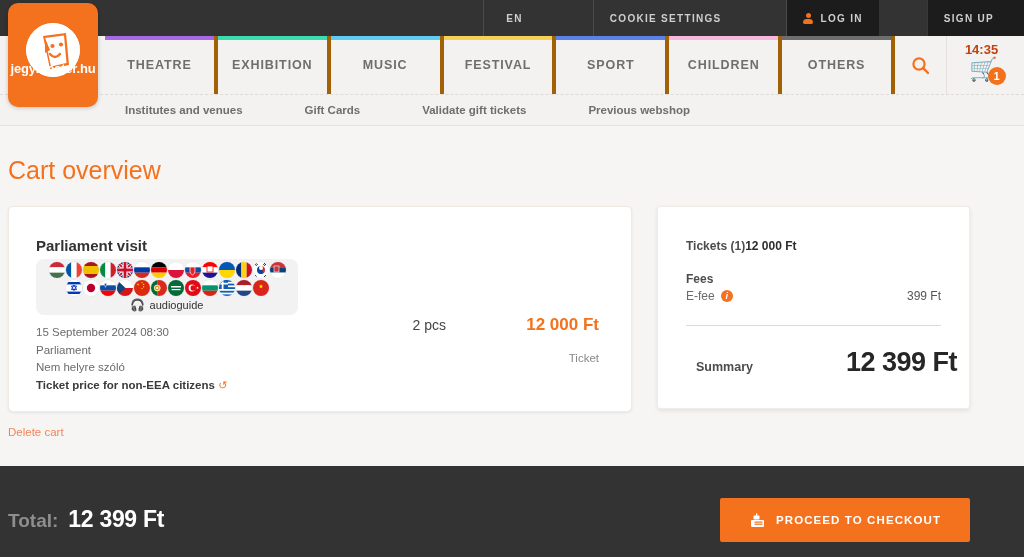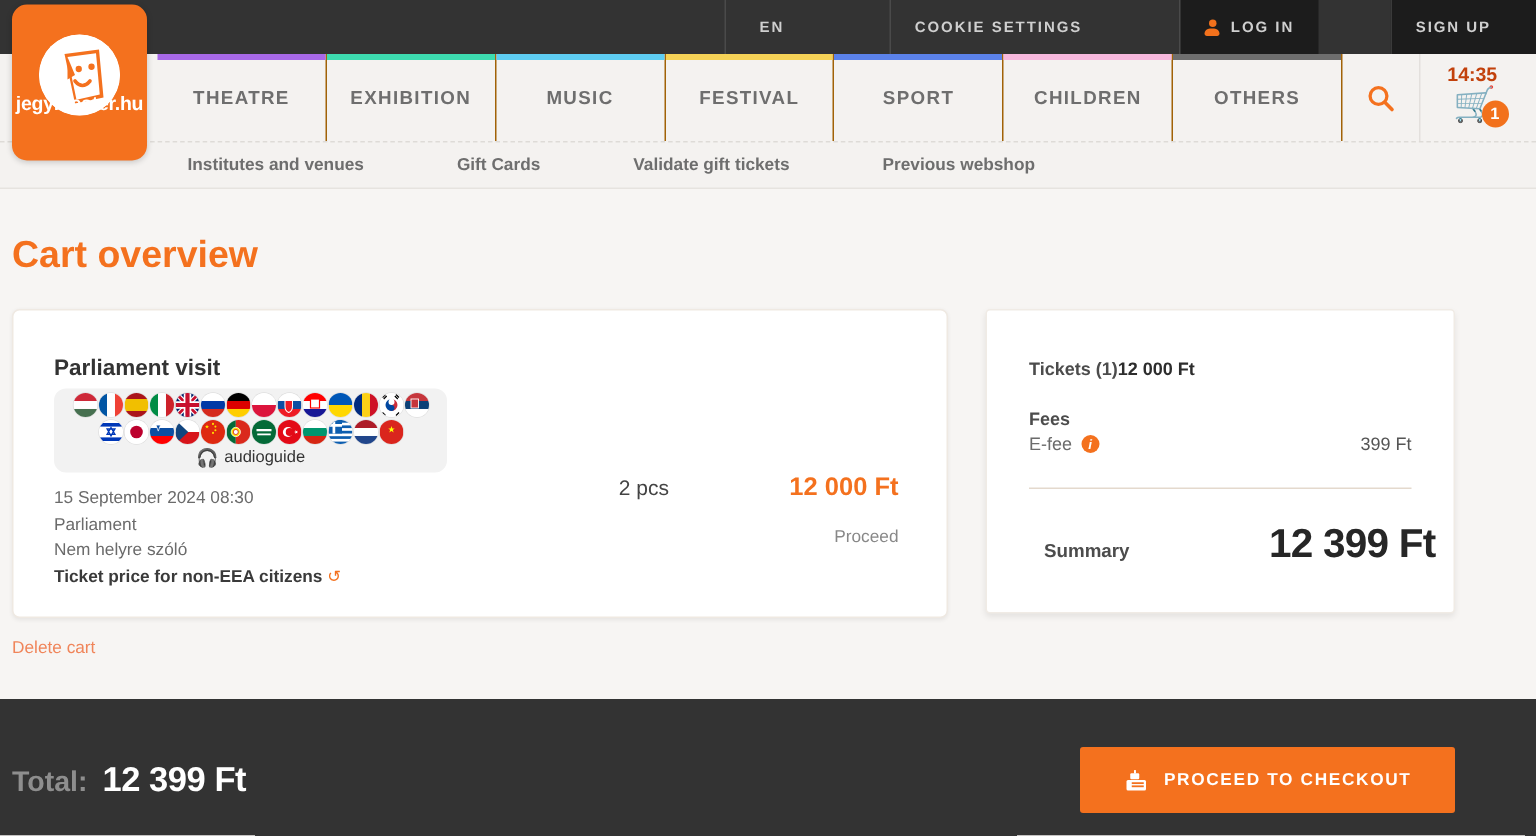--- a/index.html
+++ b/index.html
@@ -47,21 +47,21 @@
   .navbar {
     position: absolute; top: 36px; left: 0; width: 1024px; height: 58px;
     background: #f4f2f0; display: flex;
   }
   .nav-spacer { width: 105px; flex: none; }
   .nav-item {
     flex: 1 1 0; position: relative;
     display: flex; align-items: center; justify-content: center;
     font-size: 12.5px; font-weight: bold; letter-spacing: 0.9px;
     color: #6e6e6e; text-transform: uppercase; cursor: pointer;
-    border-right: 1px solid #a16207;
+    border-right: 4px solid #a16207;
   }
   .nav-item .accent {
     position: absolute; top: 0; left: 0; right: 0; height: 4px;
   }
   .nav-tools { display: flex; flex: none; }
   .nav-search {
     width: 52px; display: flex; align-items: center; justify-content: center;
     border-right: 1px solid #e3e0dd; cursor: pointer;
   }
   .nav-cart {
@@ -109,21 +109,21 @@
   .logo-mark svg { display: block; }
   .logo-text {
     position: absolute; bottom: 31px; left: 0; right: 0; text-align: center;
     color: #fff; font-size: 13px; font-weight: bold; letter-spacing: -0.2px; margin-top: 24px;
   }
 
   
   .content { position: absolute; top: 126px; left: 0; width: 1024px; height: 340px; }
   .page-title {
     position: absolute; top: 30px; left: 8px;
-    font-size: 25px; font-weight: bold; color: #f4711e;
+    font-size: 25px; font-weight: normal; color: #f4711e;
   }
 
   .cart-card {
     position: absolute; top: 80px; left: 8px; width: 624px; height: 206px;
     background: #fff; border: 1px solid #efe9e2; border-radius: 5px;
     box-shadow: 0 1px 3px rgba(0,0,0,.07);
   }
   .item-title {
     position: absolute; top: 30px; left: 27px;
     font-size: 15px; font-weight: bold; color: #333;
@@ -543,21 +543,21 @@
         <div>Parliament</div>
         <div>Nem helyre szóló</div>
         <div>
           <span class="bold">Ticket price for non-EEA citizens</span>
           <span class="recycle">↺</span>
         </div>
       </div>
 
       <div class="item-qty">2 pcs</div>
       <div class="item-price">12 000 Ft</div>
-      <div class="item-remove">Proceed</div>
+      <div class="item-remove">Ticket</div>
     </div>
 
     <div class="delete-cart">
       <span>Delete cart</span>
     </div>
 
     <div class="summary-card">
       <div class="sum-row tickets">
         <span class="sum-lbl">Tickets (1)</span>
         <span class="sum-val">12 000 Ft</span>

